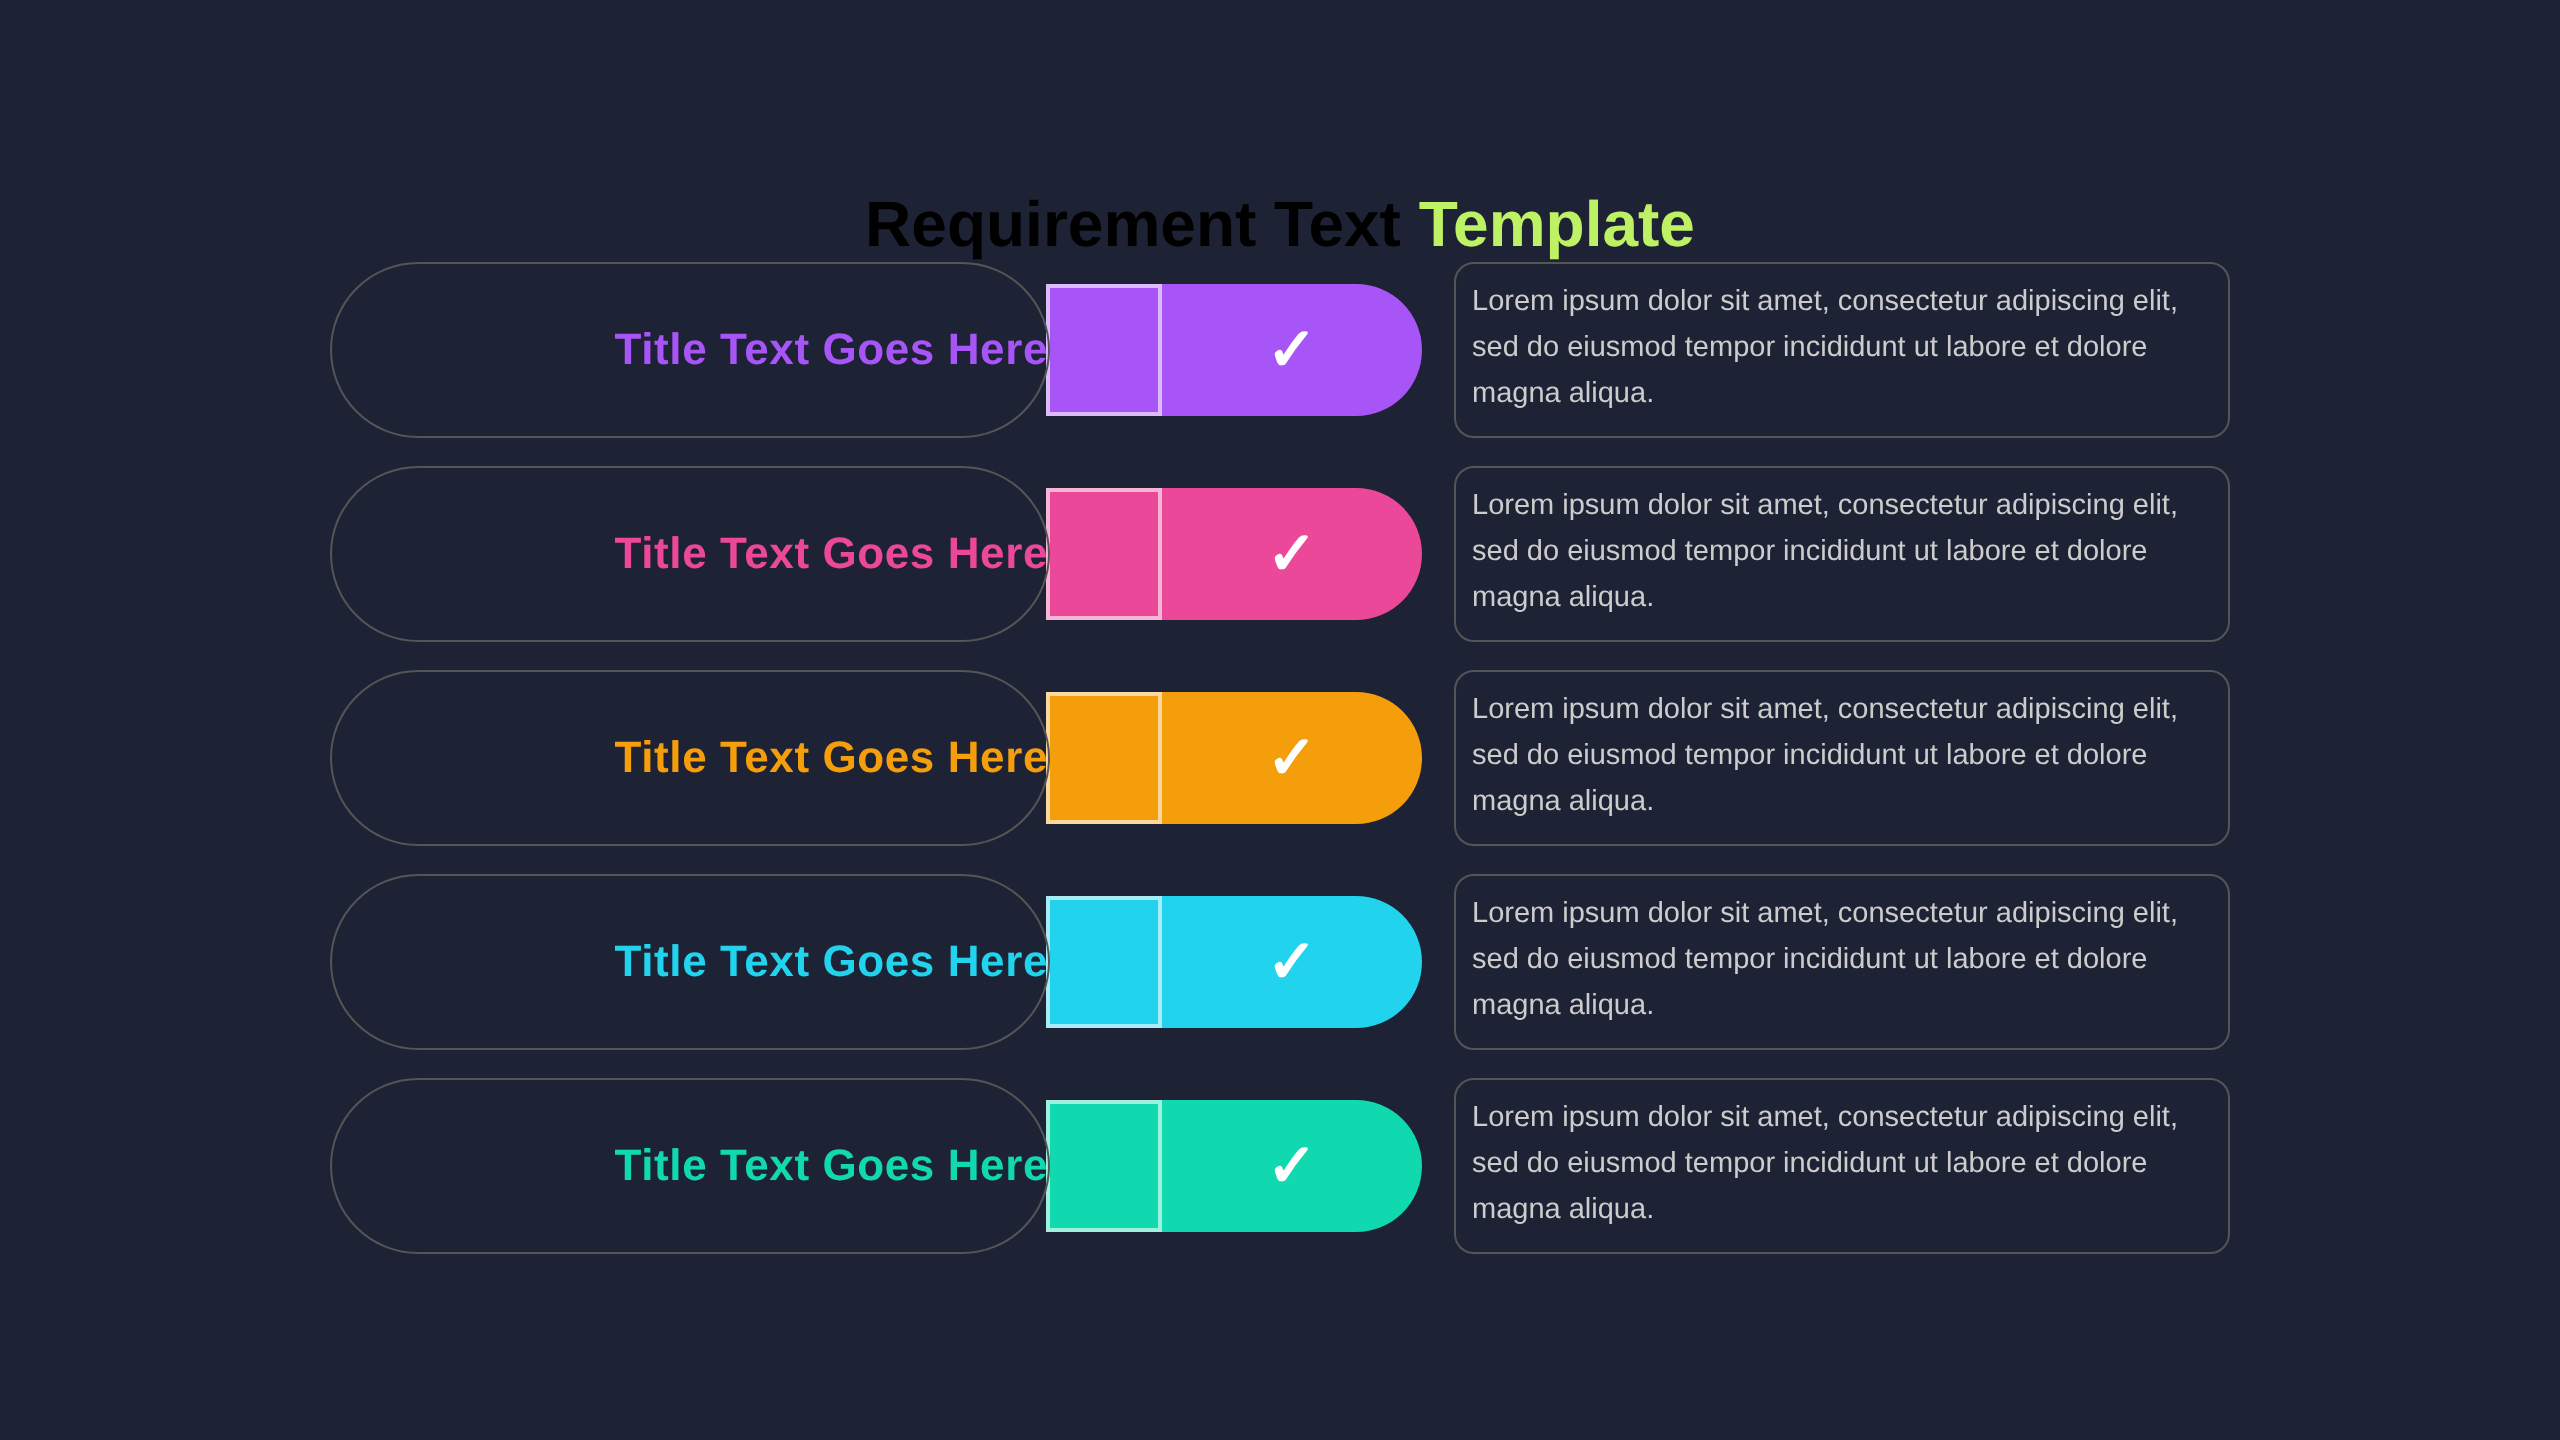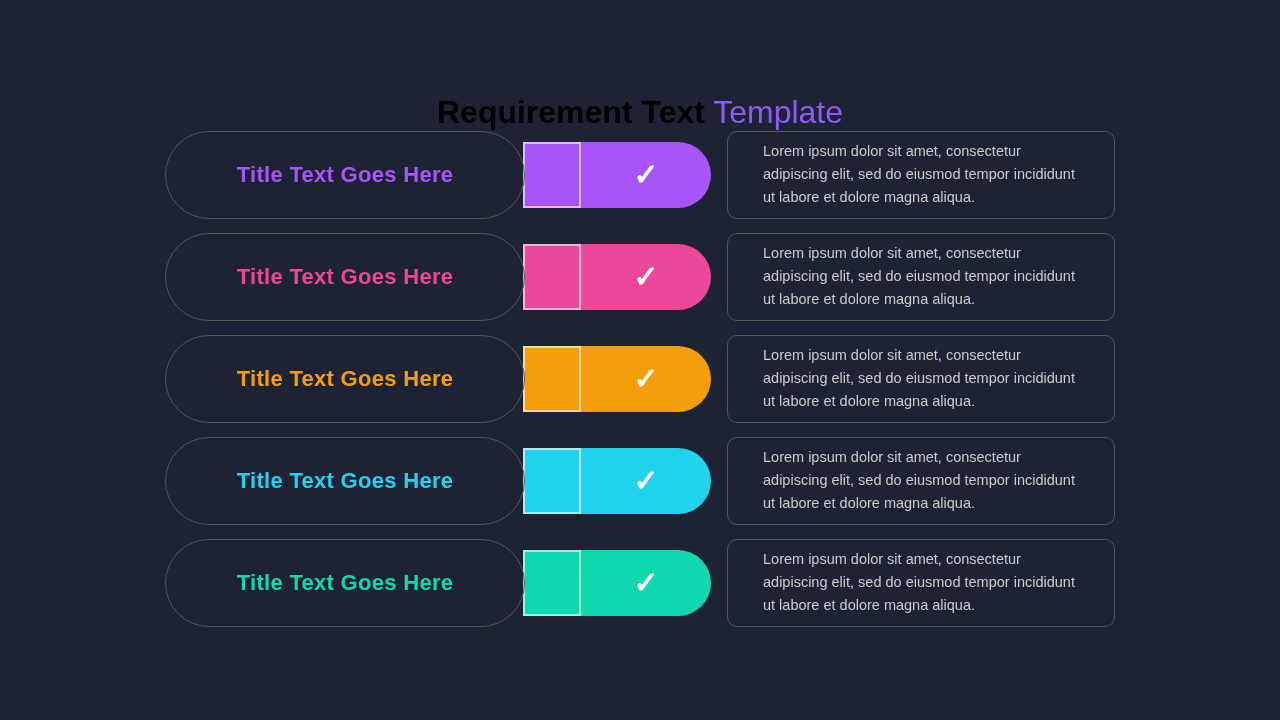--- a/index.html
+++ b/index.html
@@ -29,21 +29,21 @@
       height: 88px;
     }
 
     
     .title-pill {
       width: 360px;
       border: 1.5px solid #555;
       border-radius: 44px;
       display: flex;
       align-items: center;
-      justify-content: center;
+      justify-content: flex-end;
       background: transparent;
       z-index: 2;
       flex-shrink: 0;
     }
 
     .title-pill span {
       font-size: 22px;
       font-weight: 800;
       letter-spacing: 0.3px;
     }
@@ -82,21 +82,21 @@
     }
 
     
     .desc-box {
       flex: 1;
       border: 1.5px solid #555;
       border-radius: 10px;
       margin-left: 16px;
       display: flex;
       align-items: center;
-      padding: 0 35px;
+      padding: 0 8px;
       background: transparent;
     }
 
     .desc-box p {
       font-size: 14.5px;
       color: #cccccc;
       line-height: 1.6;
     }
 
     
@@ -117,21 +117,21 @@
     .row-3 .check-pill { background: #22d3ee; }
 
     .row-4 .title-pill span { color: #10d9b0; }
     .row-4 .square-box { background: #10d9b0; }
     .row-4 .check-pill { background: #10d9b0; }
   </style>
 </head>
 <body>
 
 <h1>
-  <strong>Requirement Text</strong><span style="color:#8b5cf6;font-weight:400;"> Template</span>
+  <strong>Requirement Text</strong><span style="color:#bef264;font-weight:700;"> Template</span>
 </h1>
 
 <div class="list-container">
 
 <div class="list-row row-0">
       <div class="title-pill">
         <span>Title Text Goes Here</span>
       </div>
       <div class="check-area">
         <div class="square-box"></div>

